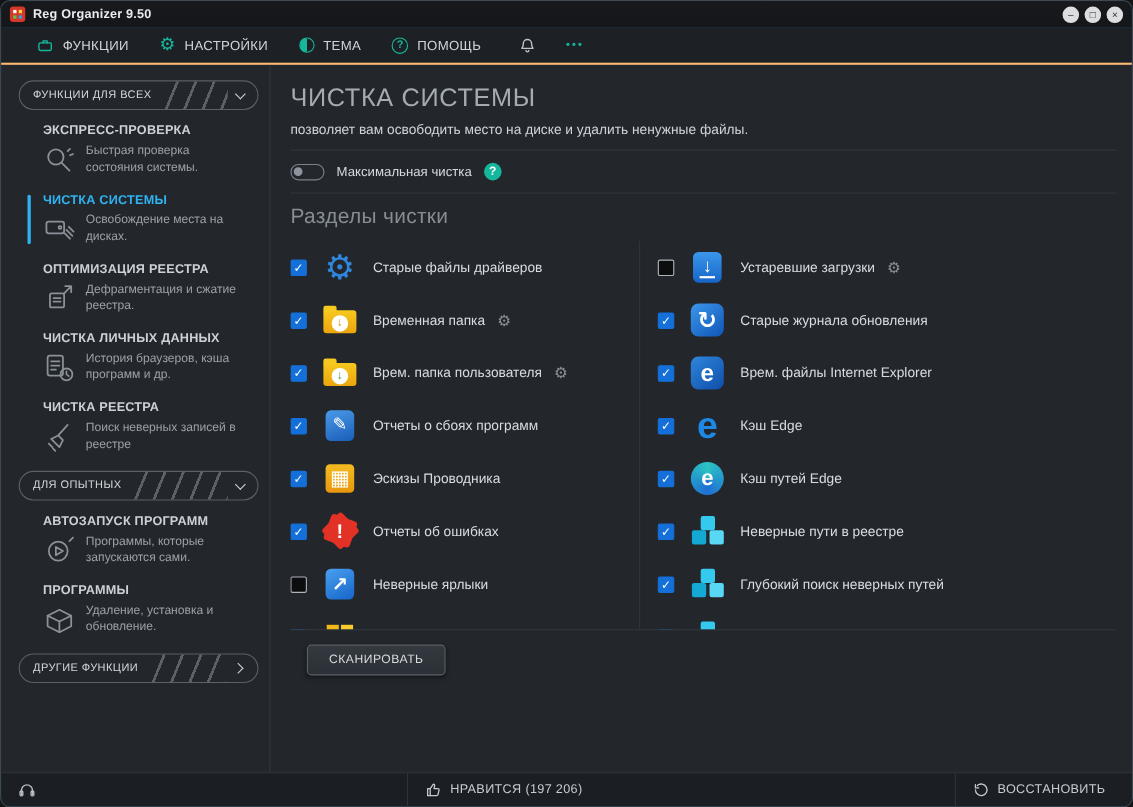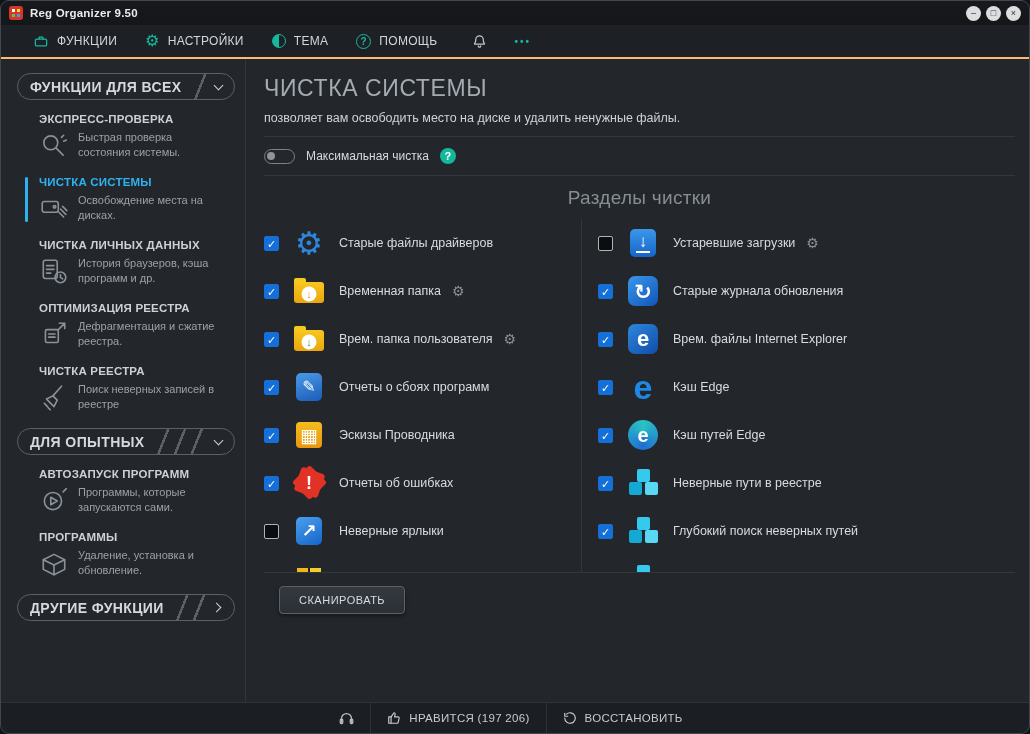--- a/index.html
+++ b/index.html
@@ -32,21 +32,21 @@
   .bell-wrap{ margin-left:6px; display:flex; align-items:center;}
 
   
   .bodyarea{ flex:1; display:flex; min-height:0; background:#23272c;}
   .sidebar{ width:245px; flex:none; border-right:1px solid #31363c; padding:14px 10px 0 16px; overflow:hidden;}
   .main{ flex:1; padding:14px 14px 0 18px; min-width:0;}
 
   
   .sec-head{ height:27px; border:1.5px solid #5a6167; border-radius:14px; display:flex; align-items:center;
              padding:0 12px; margin-bottom:13px; overflow:hidden; cursor:default;}
-  .sec-label{ font-size:14px; font-weight:bold; color:#d5d9dc; letter-spacing:.4px; white-space:nowrap;}
+  .sec-label{ font-size:10px; font-weight:normal; color:#d5d9dc; letter-spacing:.4px; white-space:nowrap;}
   .stripes{ flex:1; height:140%; margin:0 8px 0 10px;
             background:repeating-linear-gradient(112deg, transparent 0 13px, #5a6167 13px 15.5px);}
   .chev{ width:7px; height:7px; border-right:1.6px solid #cfd3d7; border-bottom:1.6px solid #cfd3d7; flex:none;}
   .chev-down{ transform:rotate(45deg); margin-top:-3px;}
   .chev-right{ transform:rotate(-45deg); margin-right:2px;}
 
   
   .sb-item{ position:relative; padding:0 0 0 22px; margin-bottom:15px; cursor:default;margin-top:12px;}
   .sb-title{ font-size:11.5px; font-weight:bold; color:#ccd1d5; letter-spacing:.2px; margin-bottom:5px;}
   .sb-body{ display:flex; gap:9px; align-items:flex-start;}
@@ -61,21 +61,21 @@
   .page-title{ font-size:23px; color:#a4abb1; font-weight:normal; letter-spacing:.6px; margin:2px 0 9px;}
   .page-sub{ font-size:12.5px; color:#cfd3d7; margin-bottom:11px;}
   .hline{ border-top:1px solid #32373d; margin:0 0 11px;}
   .toggle-row{ display:flex; align-items:center; gap:11px; margin-bottom:11px;}
   .toggle{ width:31px; height:15px; border:1.5px solid #7b828a; border-radius:9px; position:relative;
            background:#24282d; cursor:default; flex:none;}
   .toggle .knob{ position:absolute; left:2px; top:2px; width:8px; height:8px; border-radius:50%; background:#8d949b;}
   .toggle-label{ font-size:12px; color:#d6dade;}
   .qbadge{ width:16px; height:16px; border-radius:50%; background:#14b79b; color:#fff; font-size:11px;
            font-weight:bold; display:flex; align-items:center; justify-content:center; cursor:default;}
-  .section-title{ font-size:19px; color:#868d93; font-weight:normal; letter-spacing:.3px; margin:4px 0 10px;text-align:center;}
+  .section-title{ font-size:19px; color:#868d93; font-weight:normal; letter-spacing:.3px; margin:4px 0 10px;}
 
   .cols{ display:flex; height:353px; overflow:hidden;}
   .col-left{ width:317px; flex:none; display:flex; flex-direction:column;}
   .col-right{ flex:1; border-left:1px solid #31363c; padding-left:16px; display:flex; flex-direction:column;}
   .clean-row{ display:flex; align-items:center; gap:11px; height:48px; flex:none;}
   .cb{ width:15px; height:15px; border:1px solid #aeb4ba; border-radius:2px; background:#0b0d0f; flex:none; cursor:default;}
   .cb.checked{ background:#1470d8; border-color:#1470d8;}
   .cb.checked::after{ content:"✓"; display:block; color:#fff; font-size:11px; font-weight:bold;
                       text-align:center; line-height:14px;}
   .clabel{ font-size:12.5px; color:#d8dce0; white-space:nowrap;}
@@ -123,21 +123,21 @@
   .ic-cubes::before{ content:""; position:absolute; left:13px; top:4px; width:13px; height:13px; background:#35c9ee;
         border-radius:2px; box-shadow:-8px 13px 0 #14a8d4, 8px 13px 0 #58d8f4;}
 
   .list-sep{ border-top:1px solid #32373d; margin:0 0 13px;}
   .scan-btn{ font-family:inherit; background:linear-gradient(#34393f,#2b3036); border:1px solid #5a6168; border-radius:4px;
         color:#d7dbdf; font-size:11px; font-weight:normal; letter-spacing:.5px; padding:7px 19px; margin-left:15px;
         box-shadow:0 2px 4px rgba(0,0,0,.45); cursor:default;}
 
   
   .statusbar{ height:31px; background:#1b1f23; border-top:1px solid #2e3338; display:flex; align-items:center;
-        justify-content:center; flex:none; padding-right:8px;}
+        justify-content:space-between; flex:none; padding-right:8px;}
   .sb-seg{ display:flex; align-items:center; gap:8px; padding:0 16px; height:100%; font-size:11.5px;
         color:#c6cbd0; letter-spacing:.3px; cursor:default;}
   .sb-seg + .sb-seg{ border-left:1px solid #2e3338;}
 </style>
 </head>
 <body>
 
 <div class="window">
 
   <div class="titlebar">
@@ -209,40 +209,40 @@
           <svg class="sb-ico" width="30" height="30" viewBox="0 0 28 28" fill="none" stroke="#969da4" stroke-width="1.5" stroke-linecap="round" stroke-linejoin="round">
               <rect x="3" y="7" width="15" height="10" rx="2"></rect>
               <circle cx="14.5" cy="12" r="1.2"></circle>
               <path d="M20 14 l5 5 M18.5 17 l4.5 4.5 M22 11.5 l4 4"></path>
             </svg>
           <div class="sb-desc">Освобождение места на дисках.</div>
         </div>
       </div>
 
       <div class="sb-item">
+        <div class="sb-title">ОПТИМИЗАЦИЯ РЕЕСТРА</div>
+        <div class="sb-body">
+          <svg class="sb-ico" width="30" height="30" viewBox="0 0 28 28" fill="none" stroke="#969da4" stroke-width="1.5" stroke-linecap="round" stroke-linejoin="round">
+              <rect x="6" y="9" width="12" height="12" rx="1.5"></rect>
+              <path d="M18 9 L24 3 M24 8 V3 h-5 M9 13 h6 M9 16 h6"></path>
+            </svg>
+          <div class="sb-desc">Дефрагментация и сжатие реестра.</div>
+        </div>
+      </div>
+
+      <div class="sb-item">
         <div class="sb-title">ЧИСТКА ЛИЧНЫХ ДАННЫХ</div>
         <div class="sb-body">
           <svg class="sb-ico" width="30" height="30" viewBox="0 0 28 28" fill="none" stroke="#969da4" stroke-width="1.5" stroke-linecap="round" stroke-linejoin="round">
               <rect x="4" y="3" width="13" height="17" rx="2"></rect>
               <path d="M7 8 h7 M7 11.5 h7 M7 15 h4"></path>
               <circle cx="20" cy="19" r="5"></circle>
               <path d="M20 16.5 V19 l2 1.5"></path>
             </svg>
           <div class="sb-desc">История браузеров, кэша программ и др.</div>
-        </div>
-      </div>
-
-      <div class="sb-item">
-        <div class="sb-title">ОПТИМИЗАЦИЯ РЕЕСТРА</div>
-        <div class="sb-body">
-          <svg class="sb-ico" width="30" height="30" viewBox="0 0 28 28" fill="none" stroke="#969da4" stroke-width="1.5" stroke-linecap="round" stroke-linejoin="round">
-              <rect x="6" y="9" width="12" height="12" rx="1.5"></rect>
-              <path d="M18 9 L24 3 M24 8 V3 h-5 M9 13 h6 M9 16 h6"></path>
-            </svg>
-          <div class="sb-desc">Дефрагментация и сжатие реестра.</div>
         </div>
       </div>
 
       <div class="sb-item">
         <div class="sb-title">ЧИСТКА РЕЕСТРА</div>
         <div class="sb-body">
           <svg class="sb-ico" width="30" height="30" viewBox="0 0 28 28" fill="none" stroke="#969da4" stroke-width="1.5" stroke-linecap="round" stroke-linejoin="round">
               <path d="M21 3 l-8 9"></path>
               <path d="M13 12 l-6 3 7 7 3 -6 z"></path>
               <path d="M5 19 l3 3 M8.5 23 l2 2"></path>

